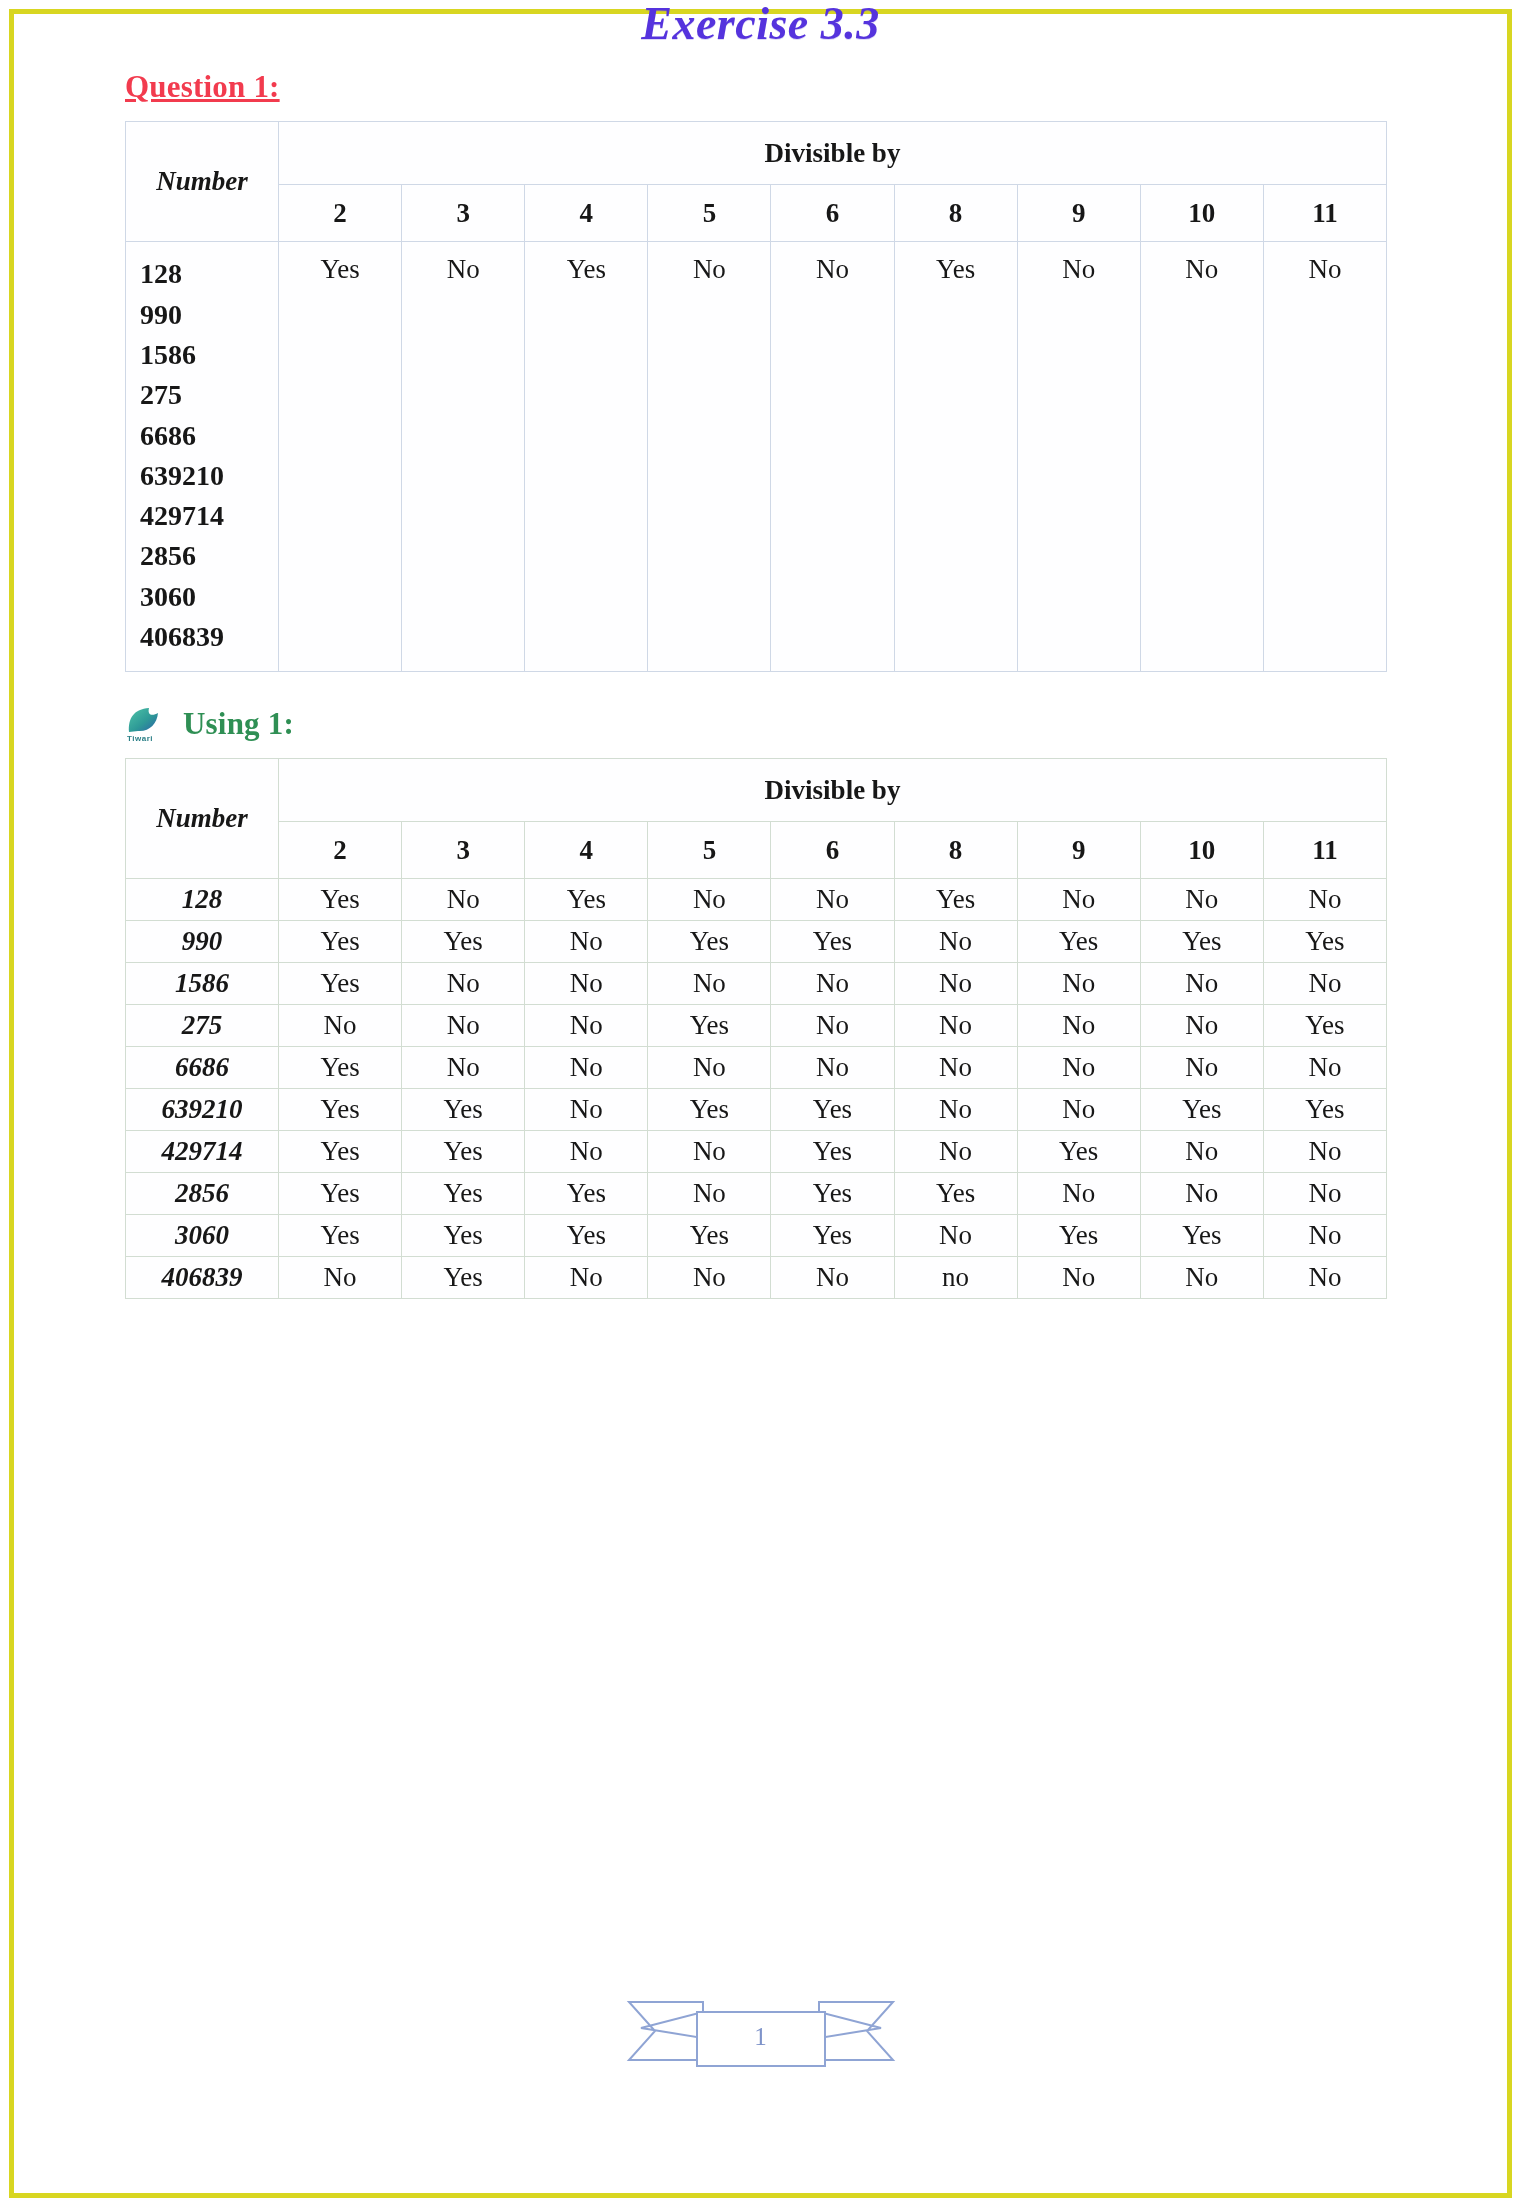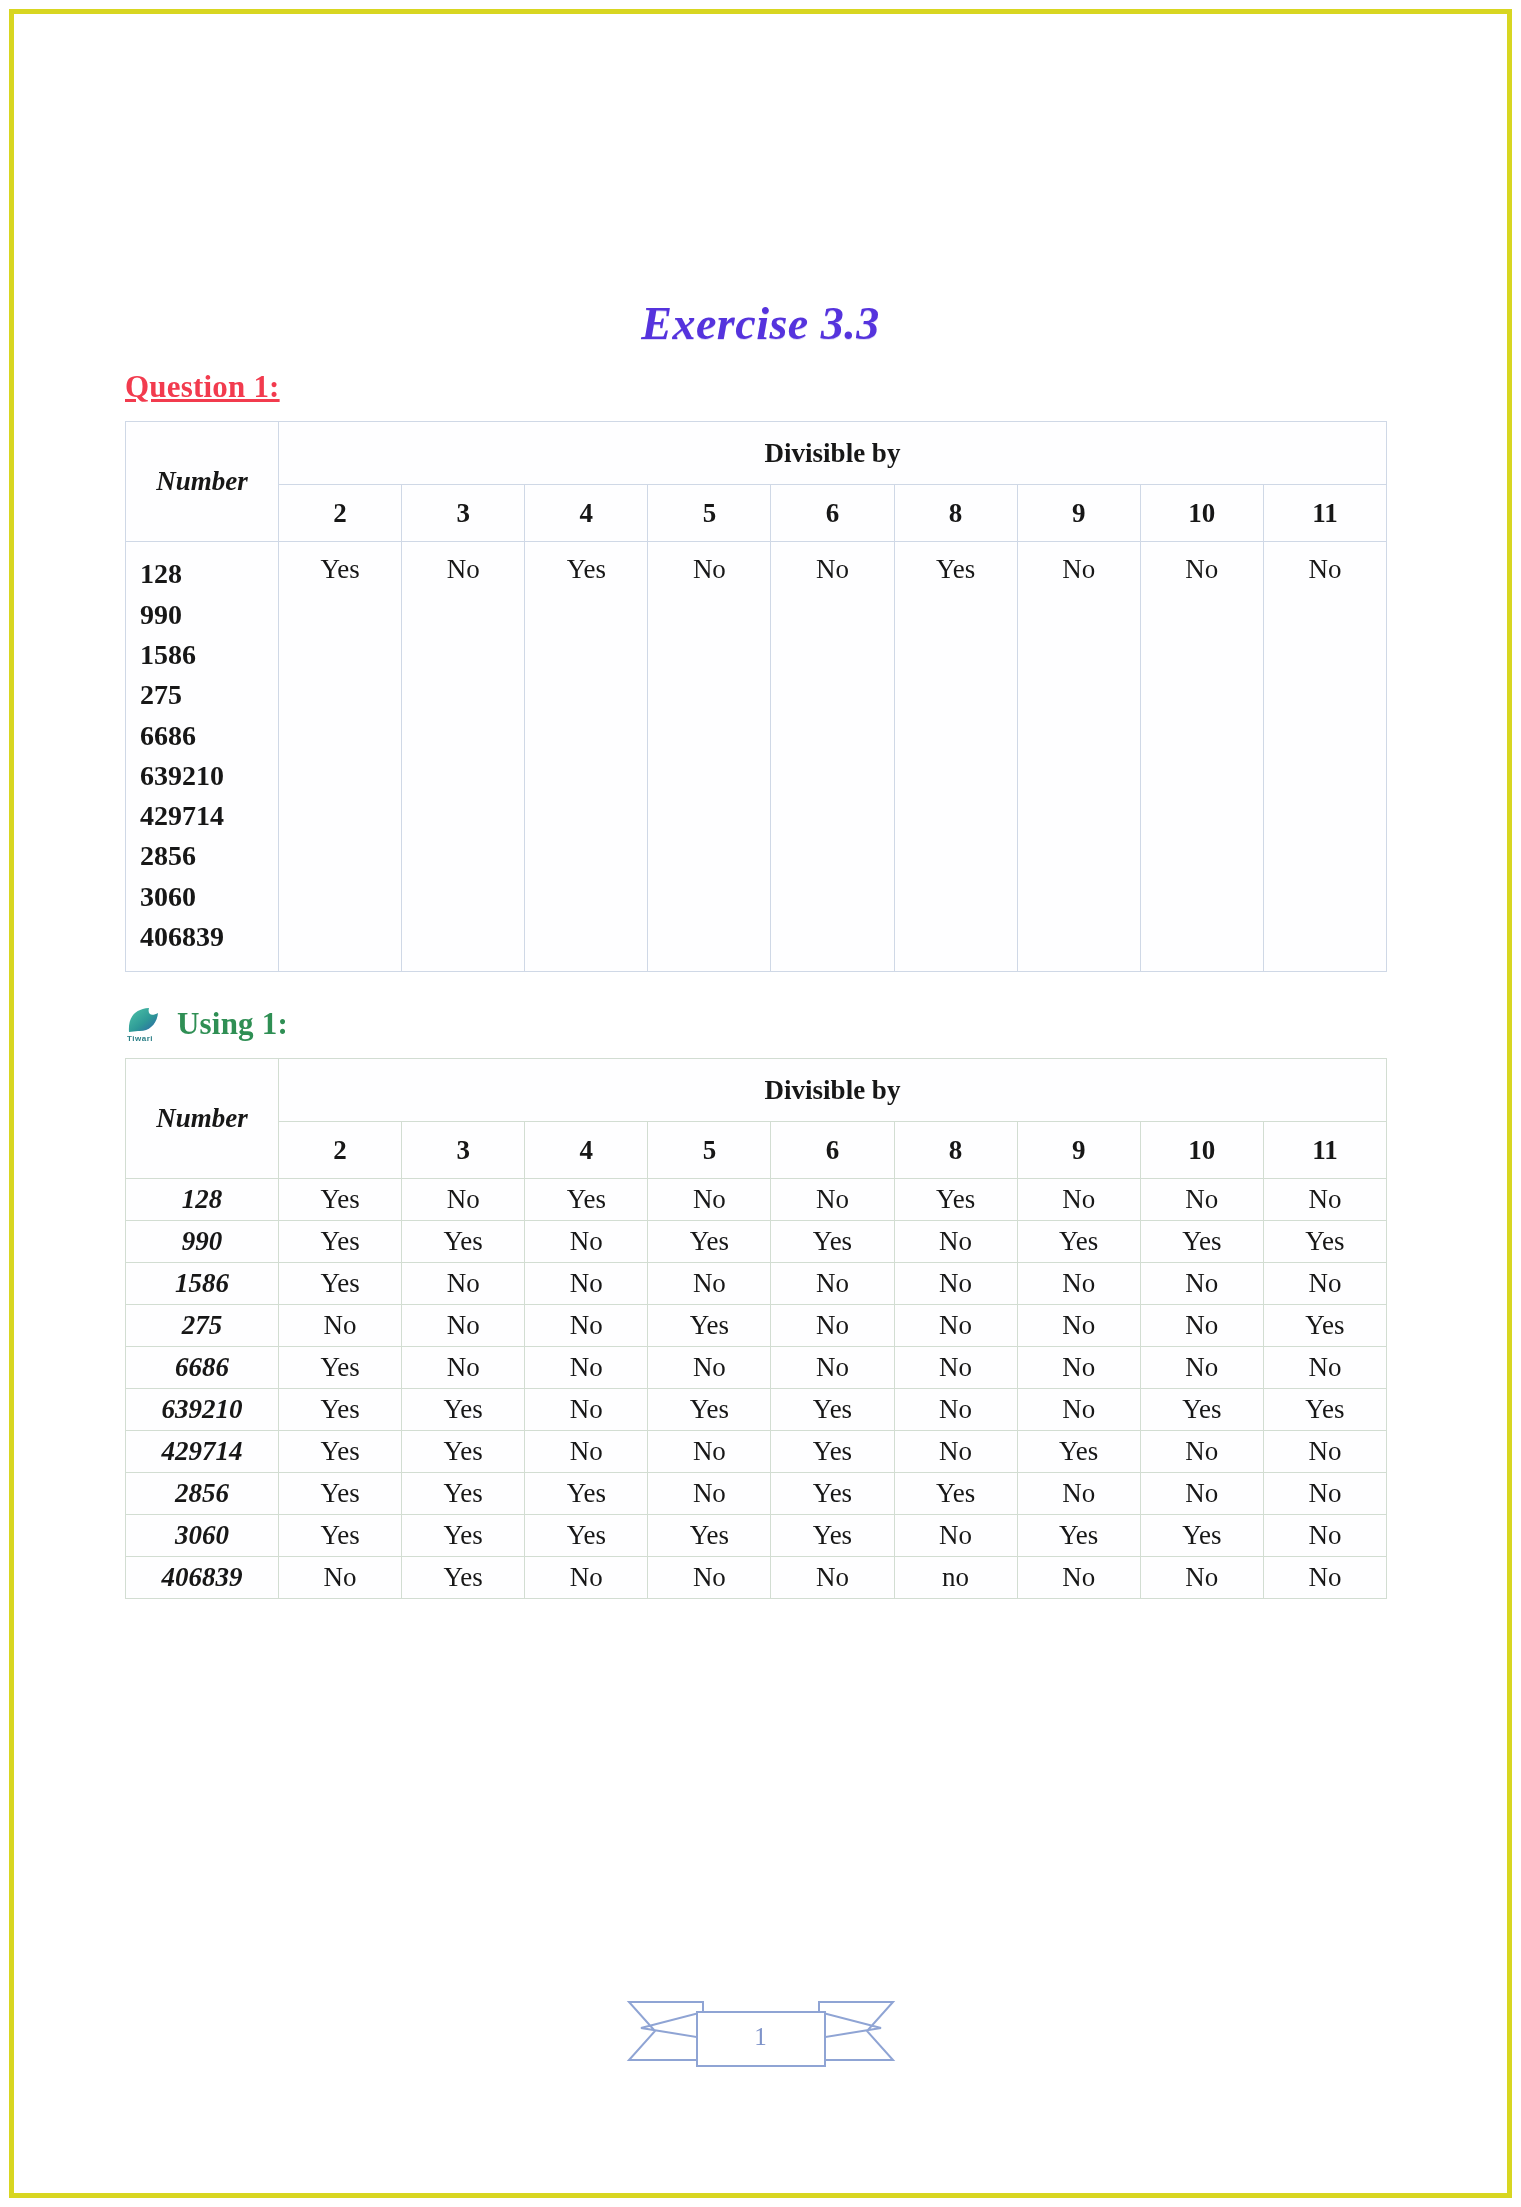--- a/index.html
+++ b/index.html
@@ -36,21 +36,20 @@
   }
 
   .exercise-title {
     text-align: center;
     color: #5533dd;
     font-style: italic;
     font-weight: bold;
     font-size: 46px;
     letter-spacing: 0.5px;
     margin: 0;
-    padding-top: 300px;
     line-height: 1.05;
     text-shadow: 0 1px 0 rgba(120,100,220,0.25);
   }
 
   .question-heading {
     color: #f23b4e;
     font-weight: bold;
     font-size: 31px;
     margin: 21px 0 0 0;
     letter-spacing: 0.2px;
@@ -65,21 +64,21 @@
     max-width: 1270px;
   }
 
   .answer-heading {
     color: #2f8f54;
     font-weight: bold;
     font-size: 31px;
     margin: 34px 0 0 0;
     display: flex;
     align-items: center;
-    gap: 10px;
+    gap: 16px;
     letter-spacing: 0.2px;
   }
 
   .tiwari-logo {
     display: inline-block;
     width: 42px;
     height: 36px;
     position: relative;
     flex: 0 0 auto;
   }

